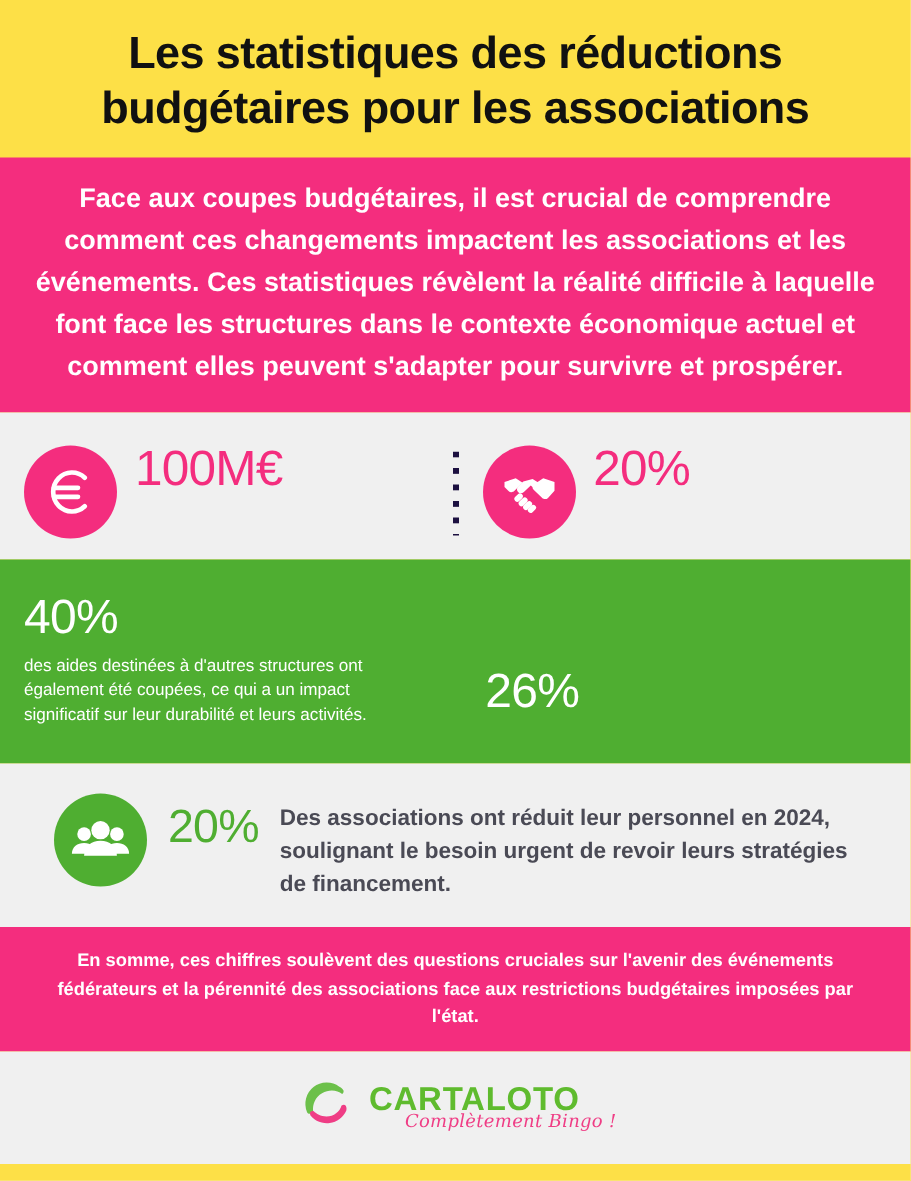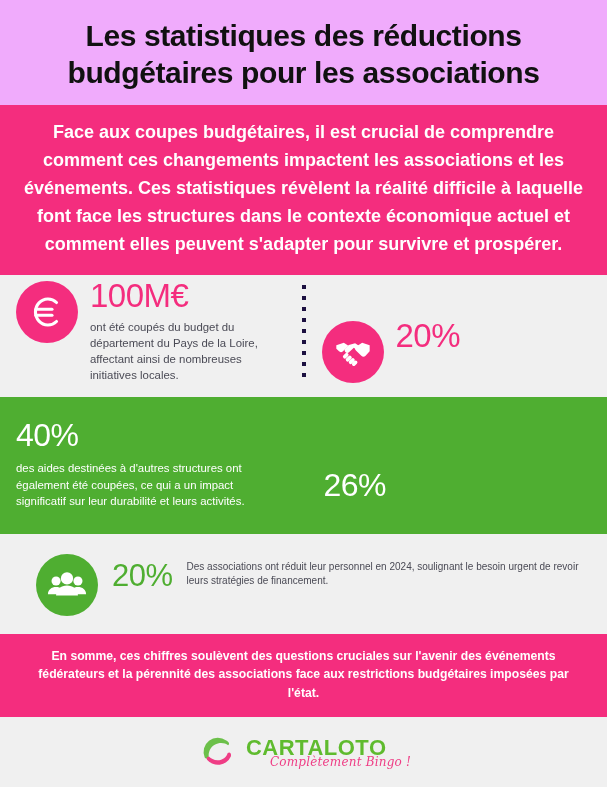--- a/index.html
+++ b/index.html
@@ -10,21 +10,21 @@
     width: 607px;
     height: 787px;
     background: #f0f0f0;
     font-family: "Liberation Sans", sans-serif;
     overflow: hidden;
   }
   .page {
     position: relative;
     width: 607px;
     height: 787px;
-    background: #f0abfc;
+    background: #fde047;
   }
 
   
   .header {
     padding: 18px 18px 14px 18px;
     text-align: center;
   }
   .header-title {
     font-size: 30px;
     line-height: 1.22;
@@ -51,22 +51,22 @@
   }
   .band-conclusion p {
     font-weight: bold;
     font-size: 12.2px;
     line-height: 1.5;
   }
 
   
   .row-top {
     display: flex;
-    align-items: flex-end;
-    padding: 4px 0 14px 0;
+    align-items: flex-start;
+    padding: 20px 0 14px 0;
     background: #f0f0f0;
   }
   .col-top {
     flex: 1 1 0;
     display: flex;
     align-items: flex-start;
     padding: 0 16px;
     box-sizing: border-box;
   }
   .divider-dots-dark {
@@ -150,25 +150,26 @@
   }
   .people-pct {
     font-size: 31px;
     line-height: 1;
     color: #4fae31;
     margin: 8px 14px 0 2px;
     letter-spacing: -0.5px;
     flex: 0 0 auto;
   }
   .people-text {
-    font-size: 10px;
+    font-size: 15px;
     line-height: 1.45;
     color: #4a4a55;
     margin-top: 8px;
     flex: 1 1 auto;
+    font-weight: bold;
   }
 
   
   .footer {
     background: #f0f0f0;
     display: flex;
     align-items: center;
     justify-content: center;
     padding: 12px 0 14px 0;
   }
@@ -217,21 +218,20 @@
     <div class="col-top">
       <div class="icon-circle pink">
         <svg width="40" height="40" viewBox="0 0 40 40" aria-hidden="true">
           <path d="M29.5 10.5 A12.5 13 0 1 0 29.5 29.5" fill="none" stroke="#ffffff" stroke-width="3.1" stroke-linecap="round"></path>
           <line x1="9" y1="17.2" x2="25" y2="17.2" stroke="#ffffff" stroke-width="3.1" stroke-linecap="round"></line>
           <line x1="9" y1="23.2" x2="25" y2="23.2" stroke="#ffffff" stroke-width="3.1" stroke-linecap="round"></line>
         </svg>
       </div>
       <div class="stat-body">
         <div class="stat-number">100M€</div>
-        <div class="stat-text">ont été coupés du budget du département du Pays de la Loire, affectant ainsi de nombreuses initiatives locales.</div>
       </div>
     </div>
 
     <div class="divider-dots-dark"></div>
 
     <div class="col-top">
       <div class="icon-circle pink">
         <svg width="40" height="40" viewBox="0 0 48 48" aria-hidden="true">
           <g fill="#ffffff">
             <path d="M4 16 L13 13 L18.5 16.5 L12 23 C10.5 24.5 8.5 24.5 7.2 23.2 L4 20 Z"></path>

